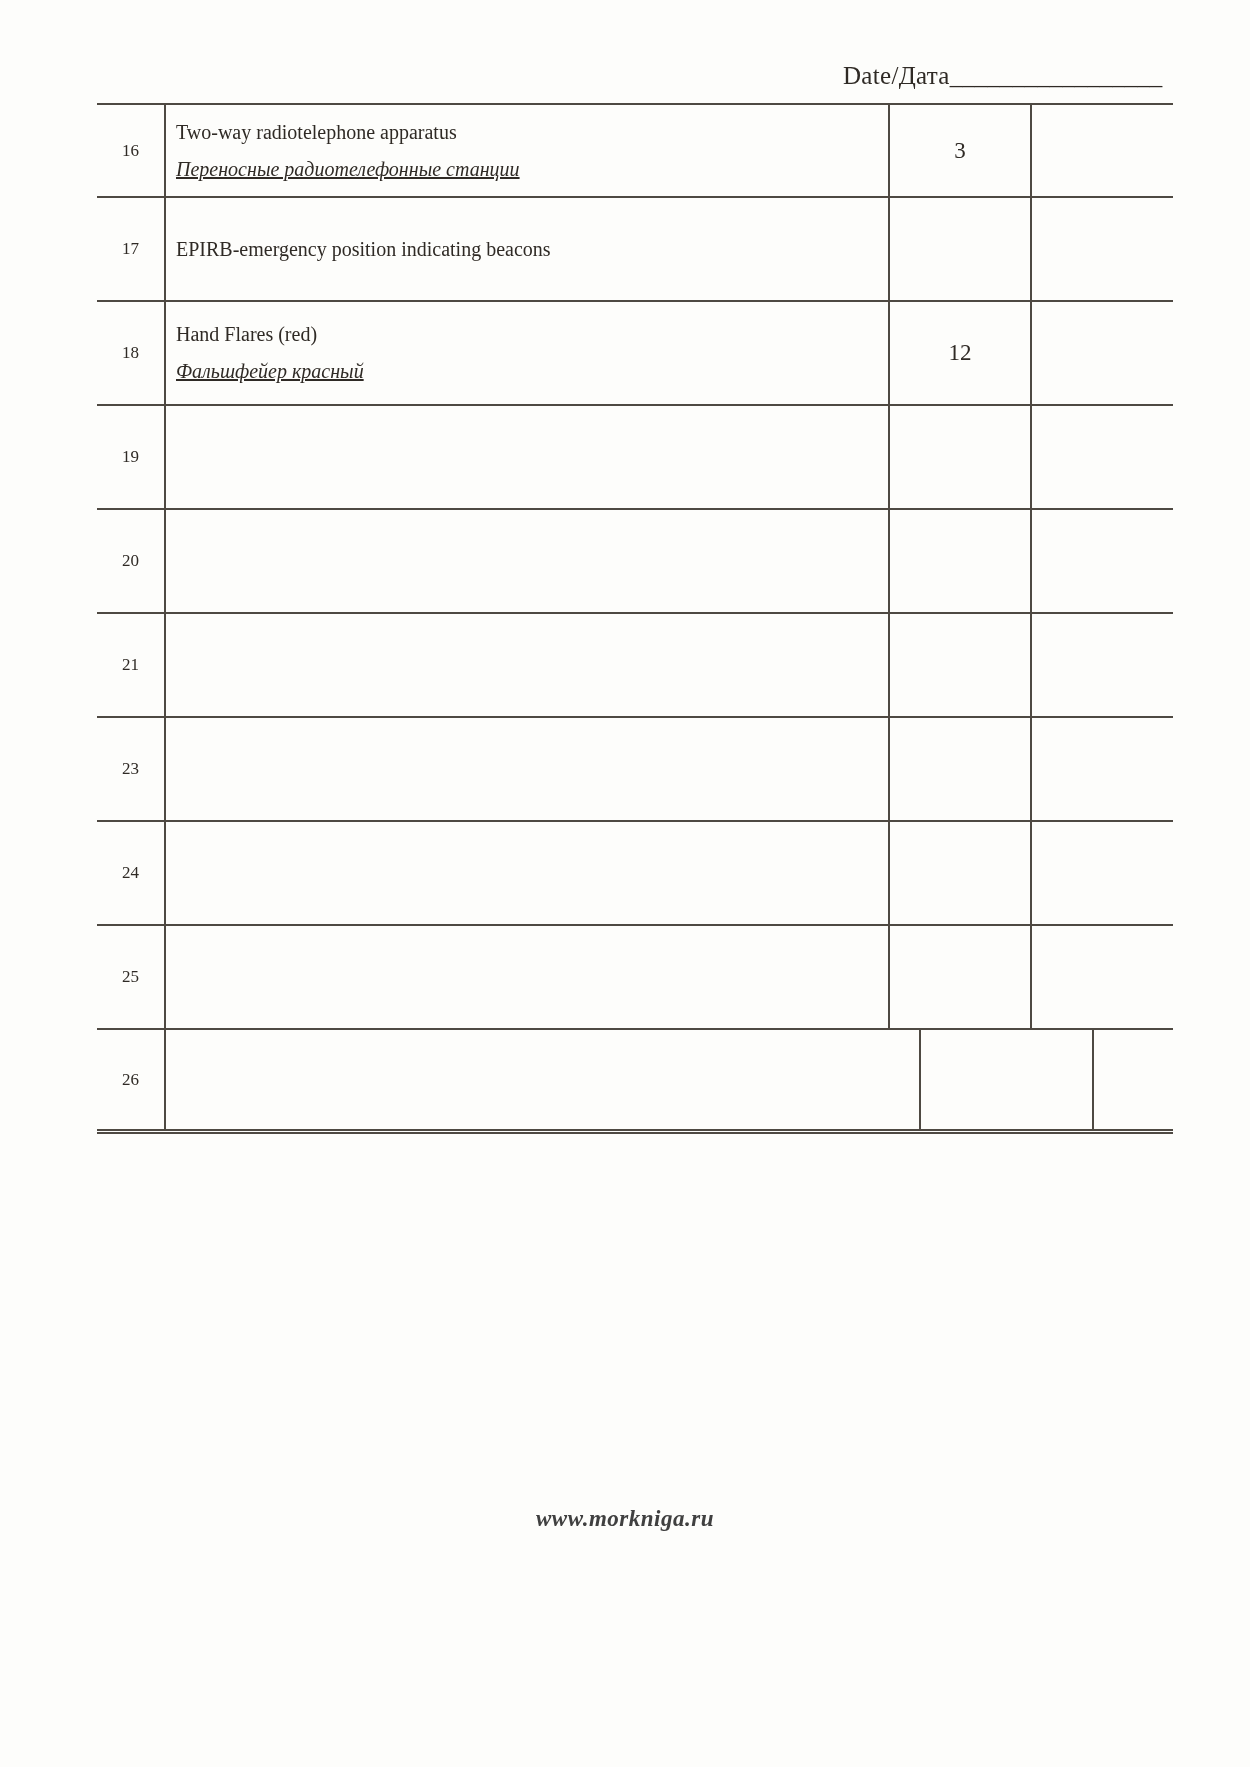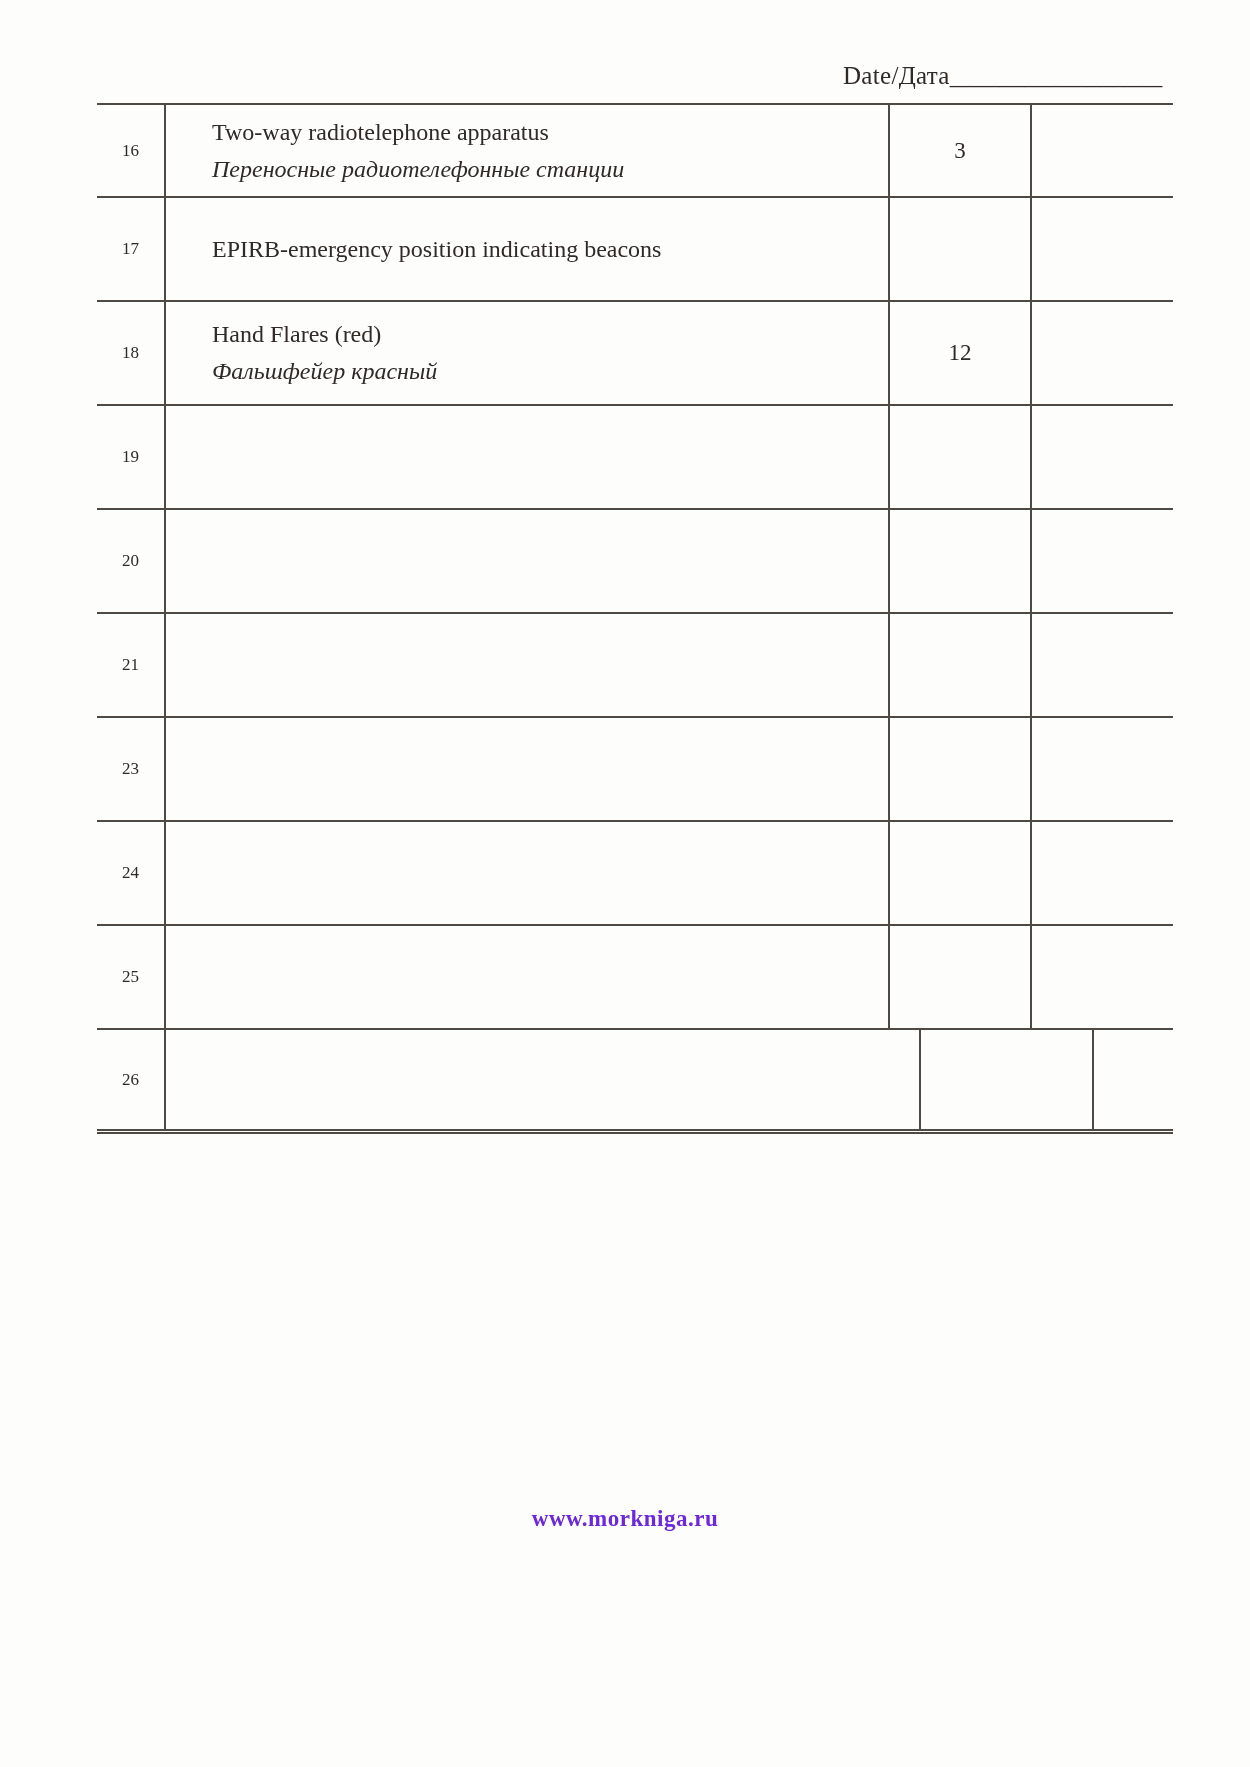--- a/index.html
+++ b/index.html
@@ -57,46 +57,46 @@
     justify-content:center;
     font-size:17px;
     border-right:2px solid var(--line);
   }
   .c-desc{
     display:flex;
     flex-direction:column;
     justify-content:center;
     padding-left:10px;
     padding-right:24px;
-    font-size:24px;
+    font-size:20px;
     border-right:2px solid var(--line);
     overflow:hidden;
-    margin-left:36px;
   }
   .c-desc .line-en{line-height:37px;}
-  .c-desc .line-ru{line-height:37px;font-style:italic;}
+  .c-desc .line-ru{line-height:37px;font-style:italic;text-decoration:underline;}
   .c-qty{
     display:flex;
     align-items:center;
     justify-content:center;
     font-size:23px;
     border-right:2px solid var(--line);
   }
   .c-blank{}
   
   .watermark{
     position:absolute;
     left:0;
     right:0;
     top:1506px;
     text-align:center;
     font-size:23px;
     font-weight:bold;
     letter-spacing:0.5px;
-    color:#6d28d9;
+    color:#404040;
+    font-style:italic;
   }
 </style>
 </head>
 <body>
 
 <div id="canvas">
 
   <div class="date-block"><span>Date/Дата</span><span class="date-fill">_________________</span></div>
 
   <div class="equip-table">

